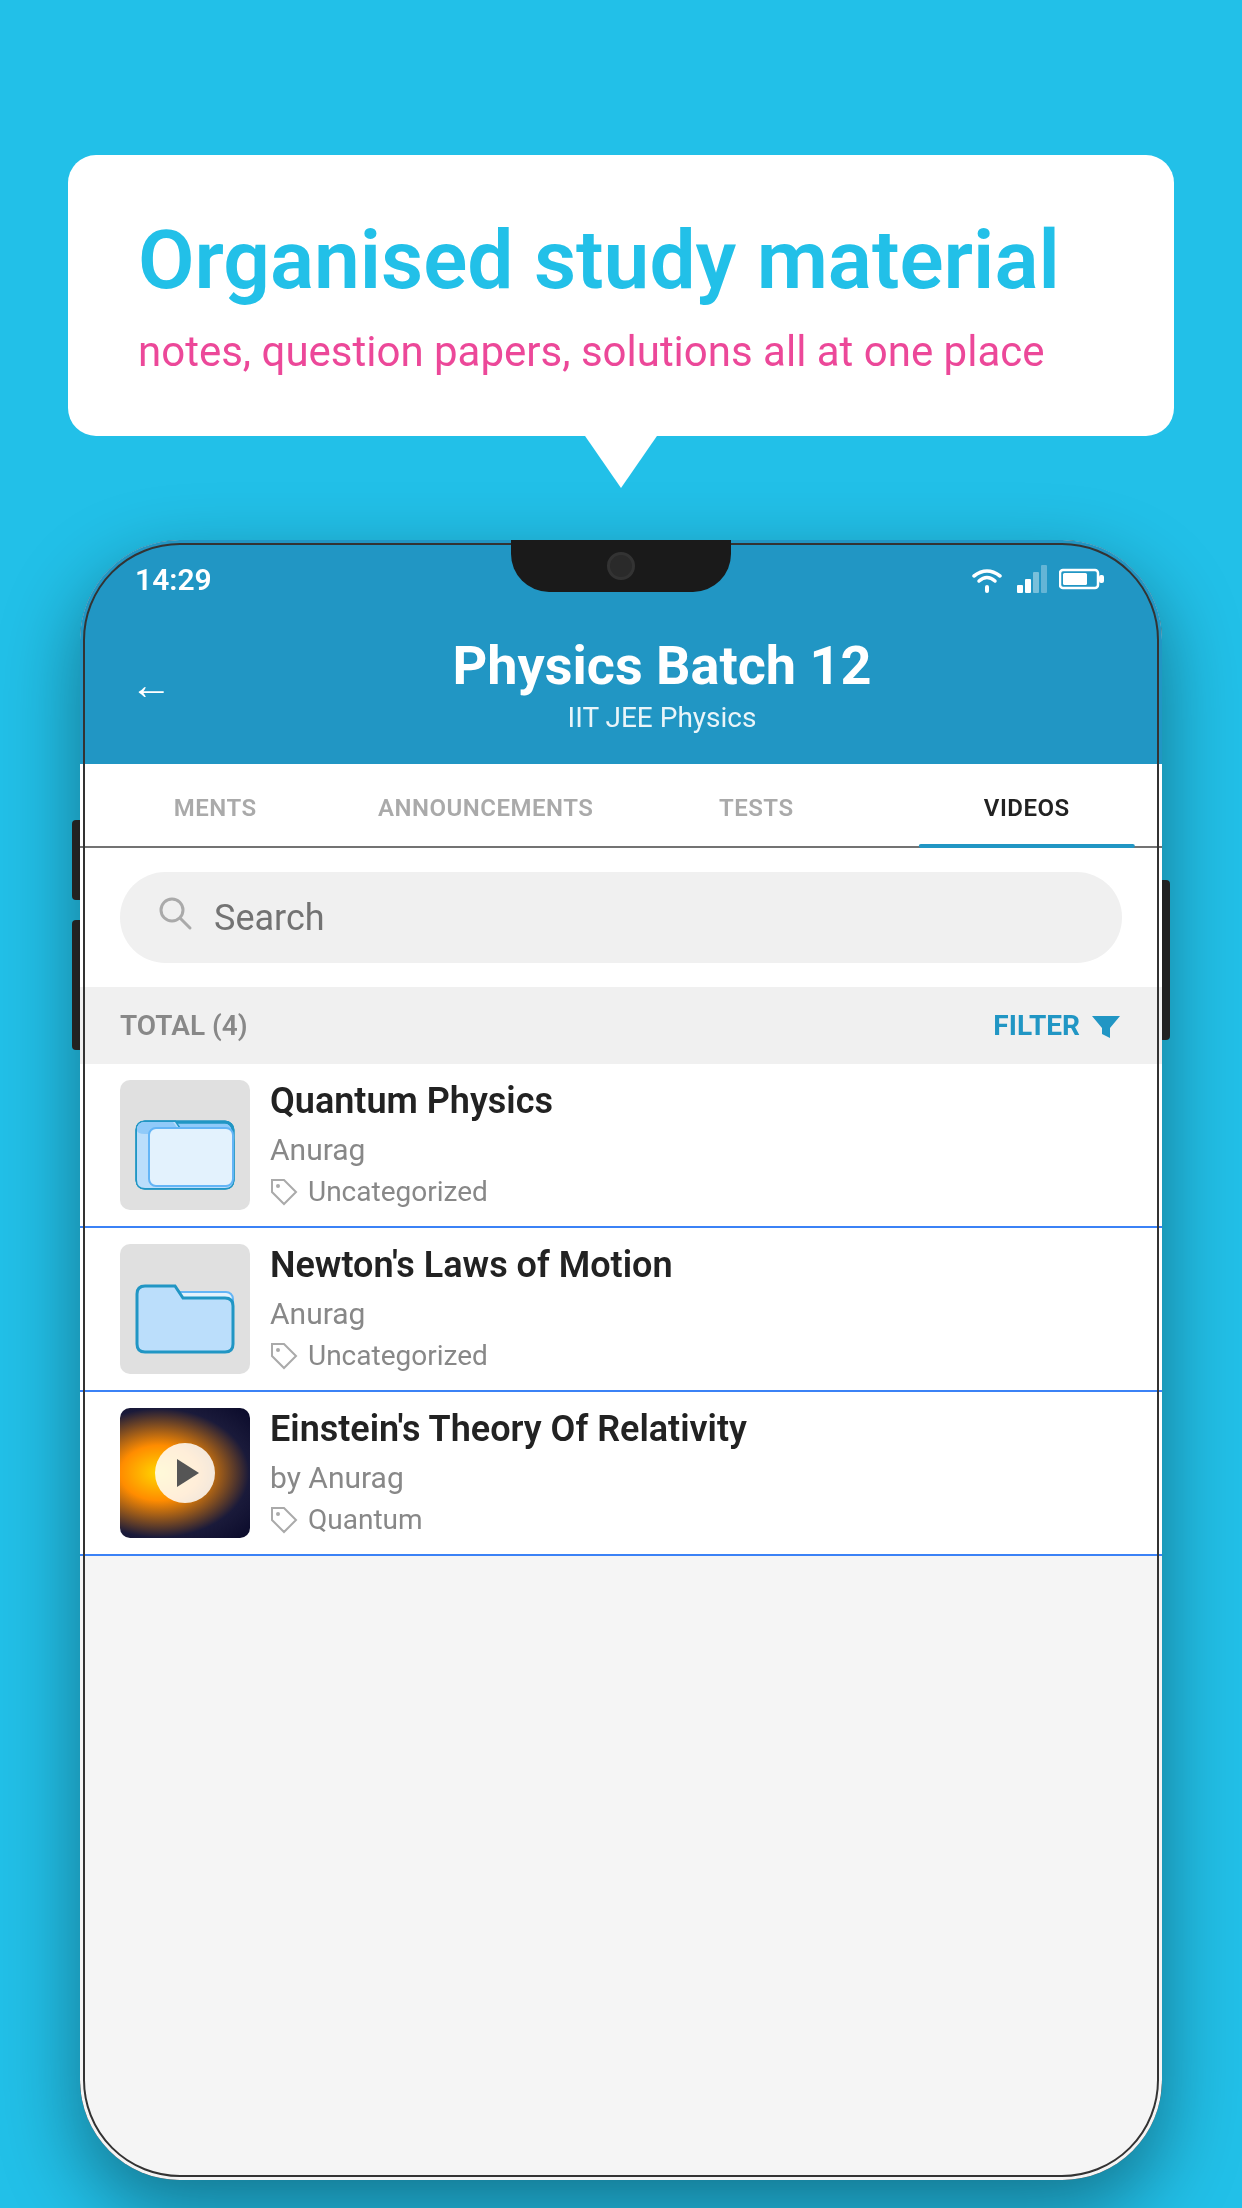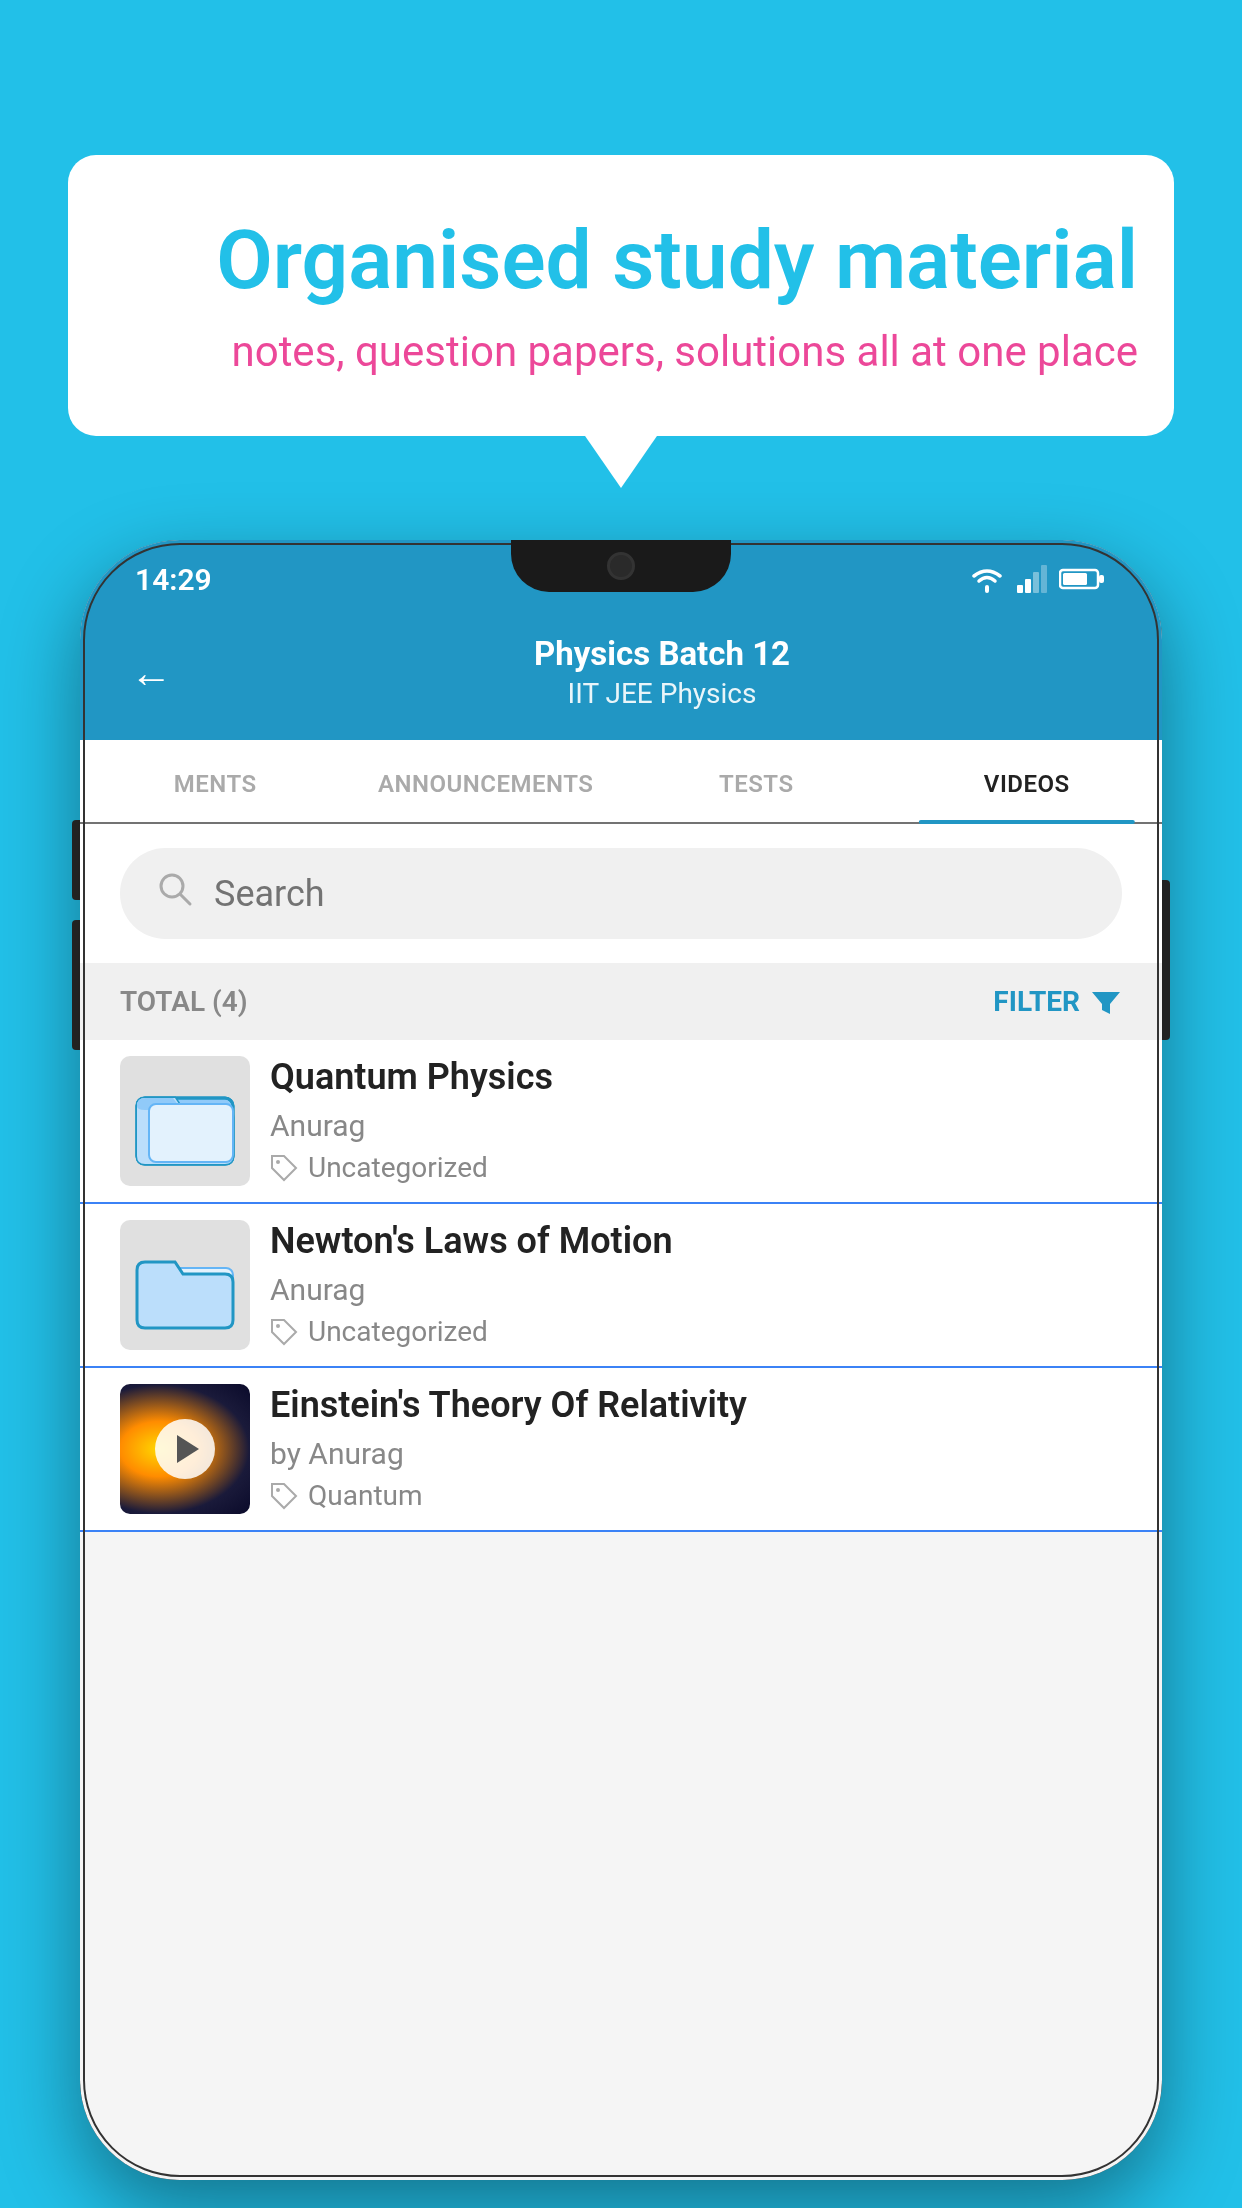--- a/index.html
+++ b/index.html
@@ -14,22 +14,21 @@
     }
 
     
     .speech-bubble {
       position: absolute;
       top: 155px;
       left: 68px;
       width: 1106px;
       background: white;
       border-radius: 28px;
-      padding: 60px 36px;
-      text-align: right;
+      padding: 60px 70px;
     }
 
     .speech-bubble::after {
       content: '';
       position: absolute;
       bottom: -52px;
       left: 50%;
       transform: translateX(-50%);
       width: 0;
       height: 0;
@@ -184,21 +183,21 @@
       font-weight: 300;
     }
 
     .header-title-block {
       text-align: center;
       flex: 1;
     }
 
     .header-title {
       color: white;
-      font-size: 33px;
+      font-size: 54px;
       font-weight: 700;
     }
 
     .header-subtitle {
       color: rgba(255,255,255,0.9);
       font-size: 28px;
       margin-top: 4px;
     }
 
     

